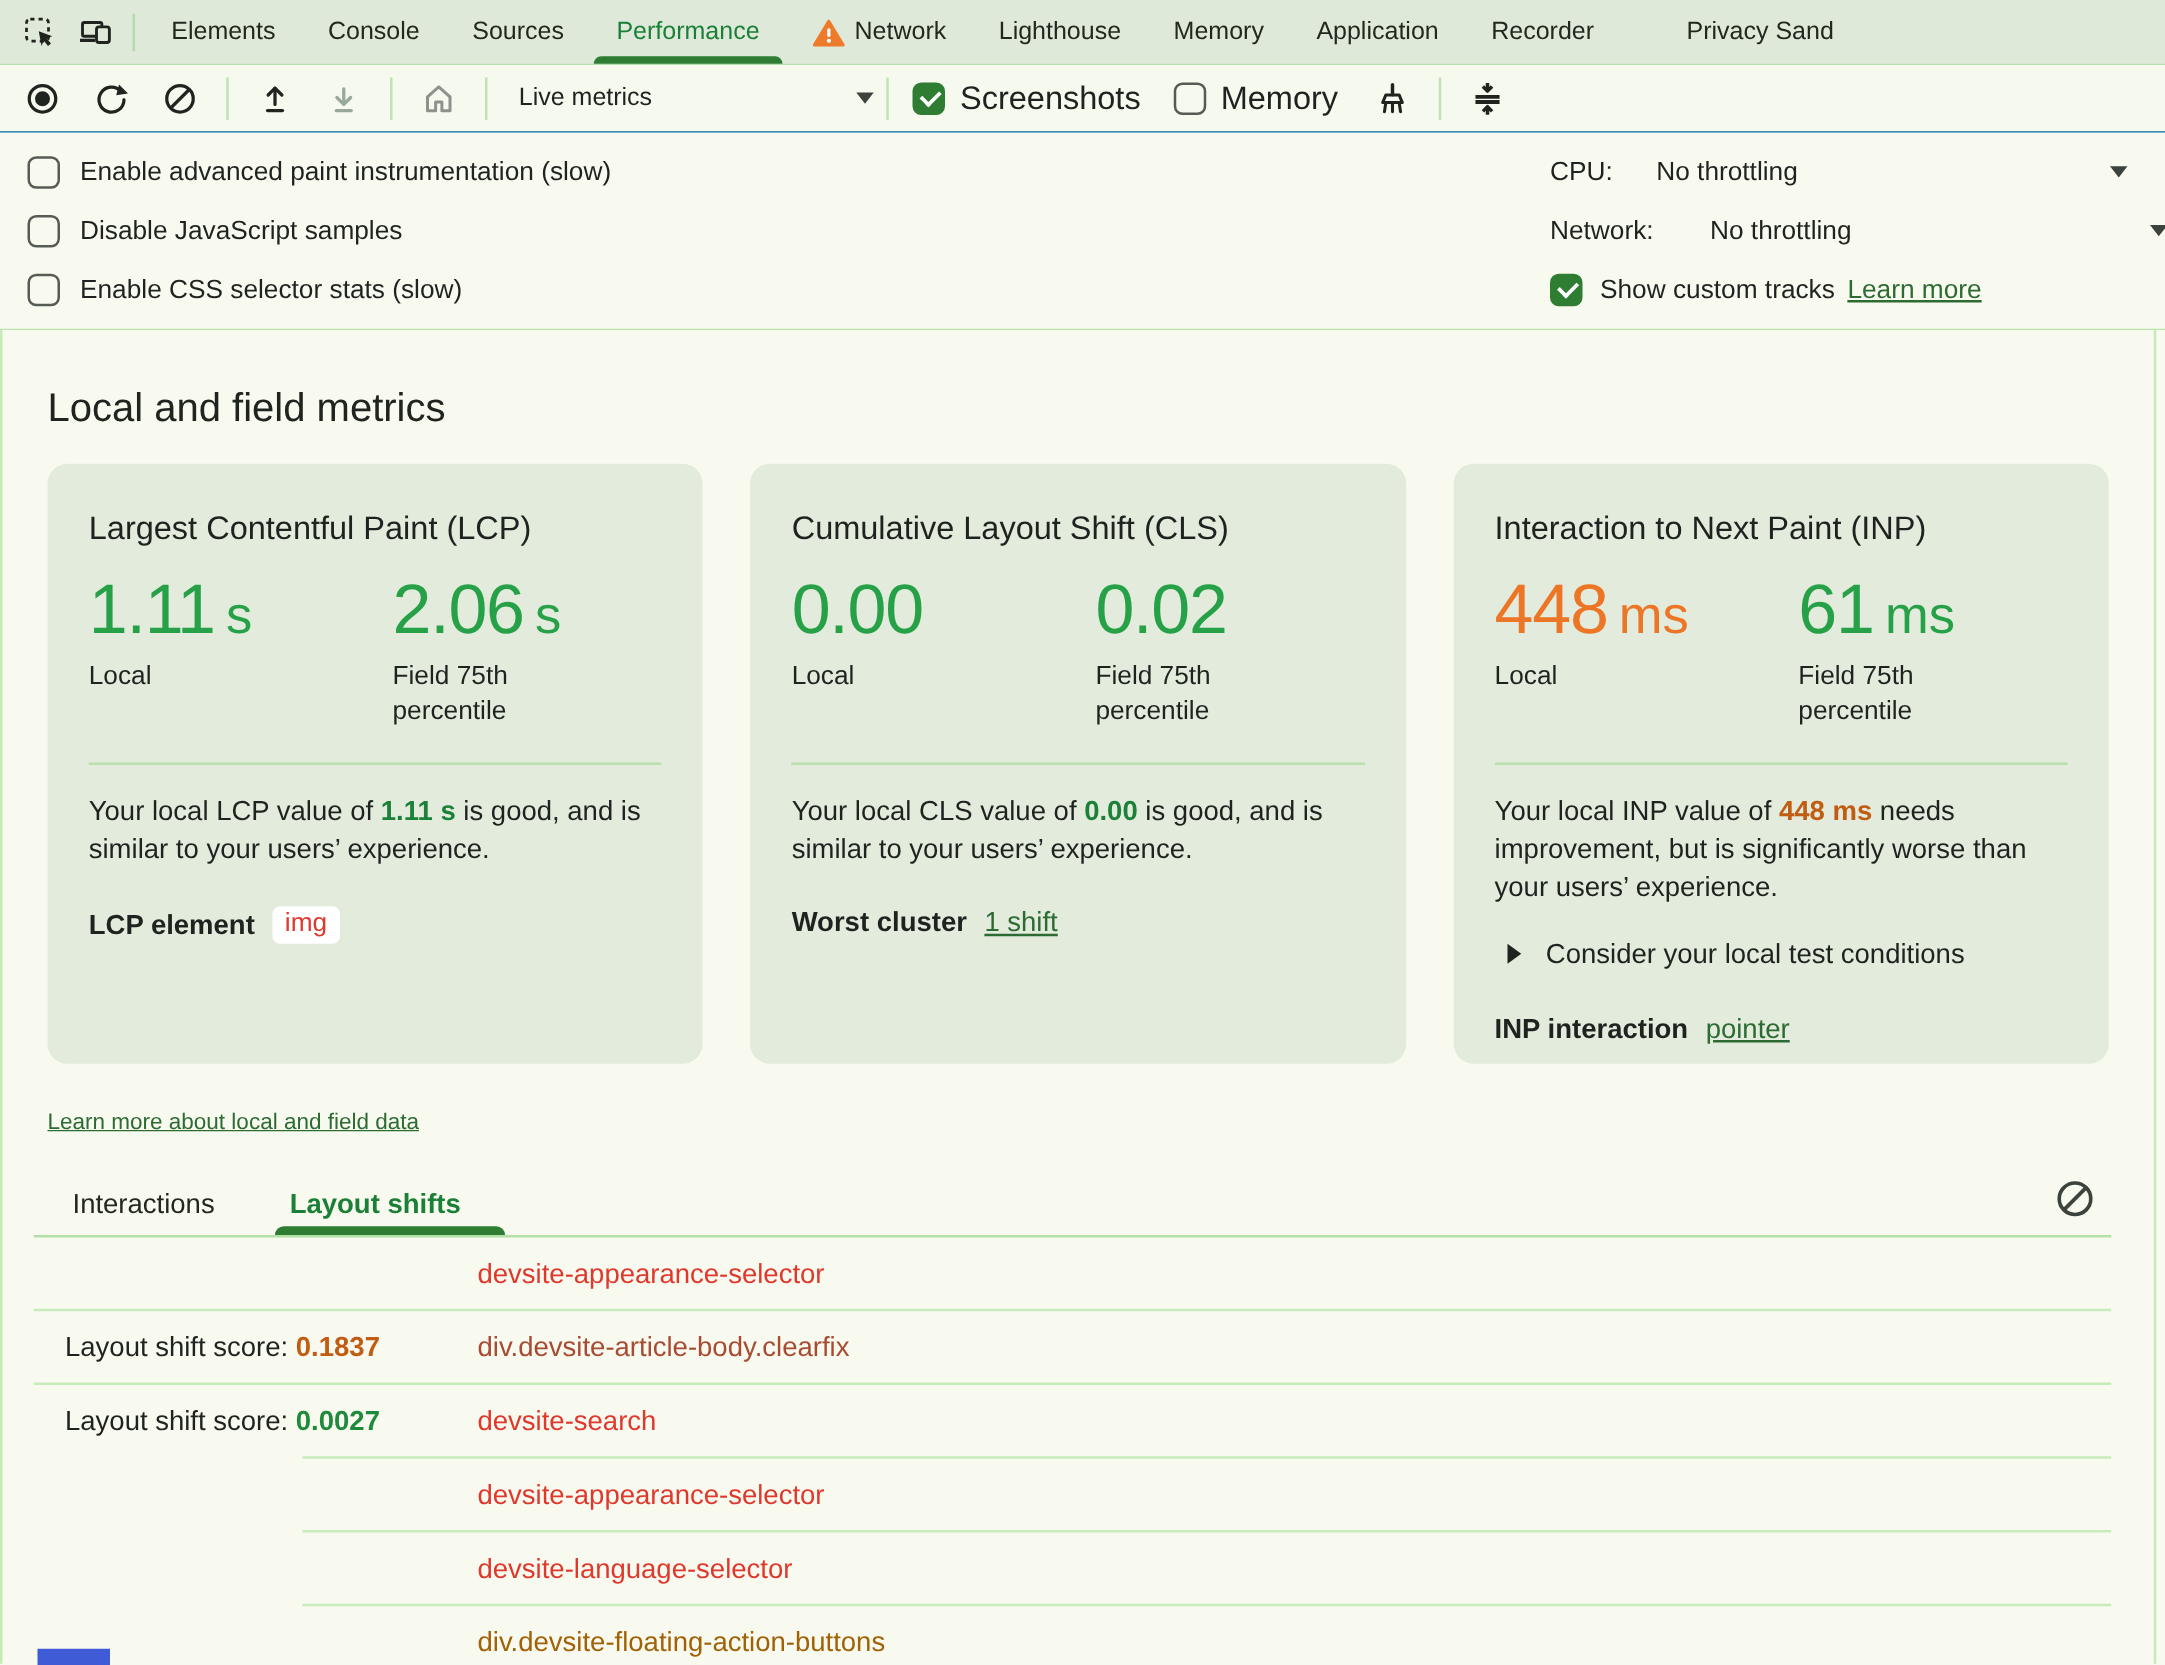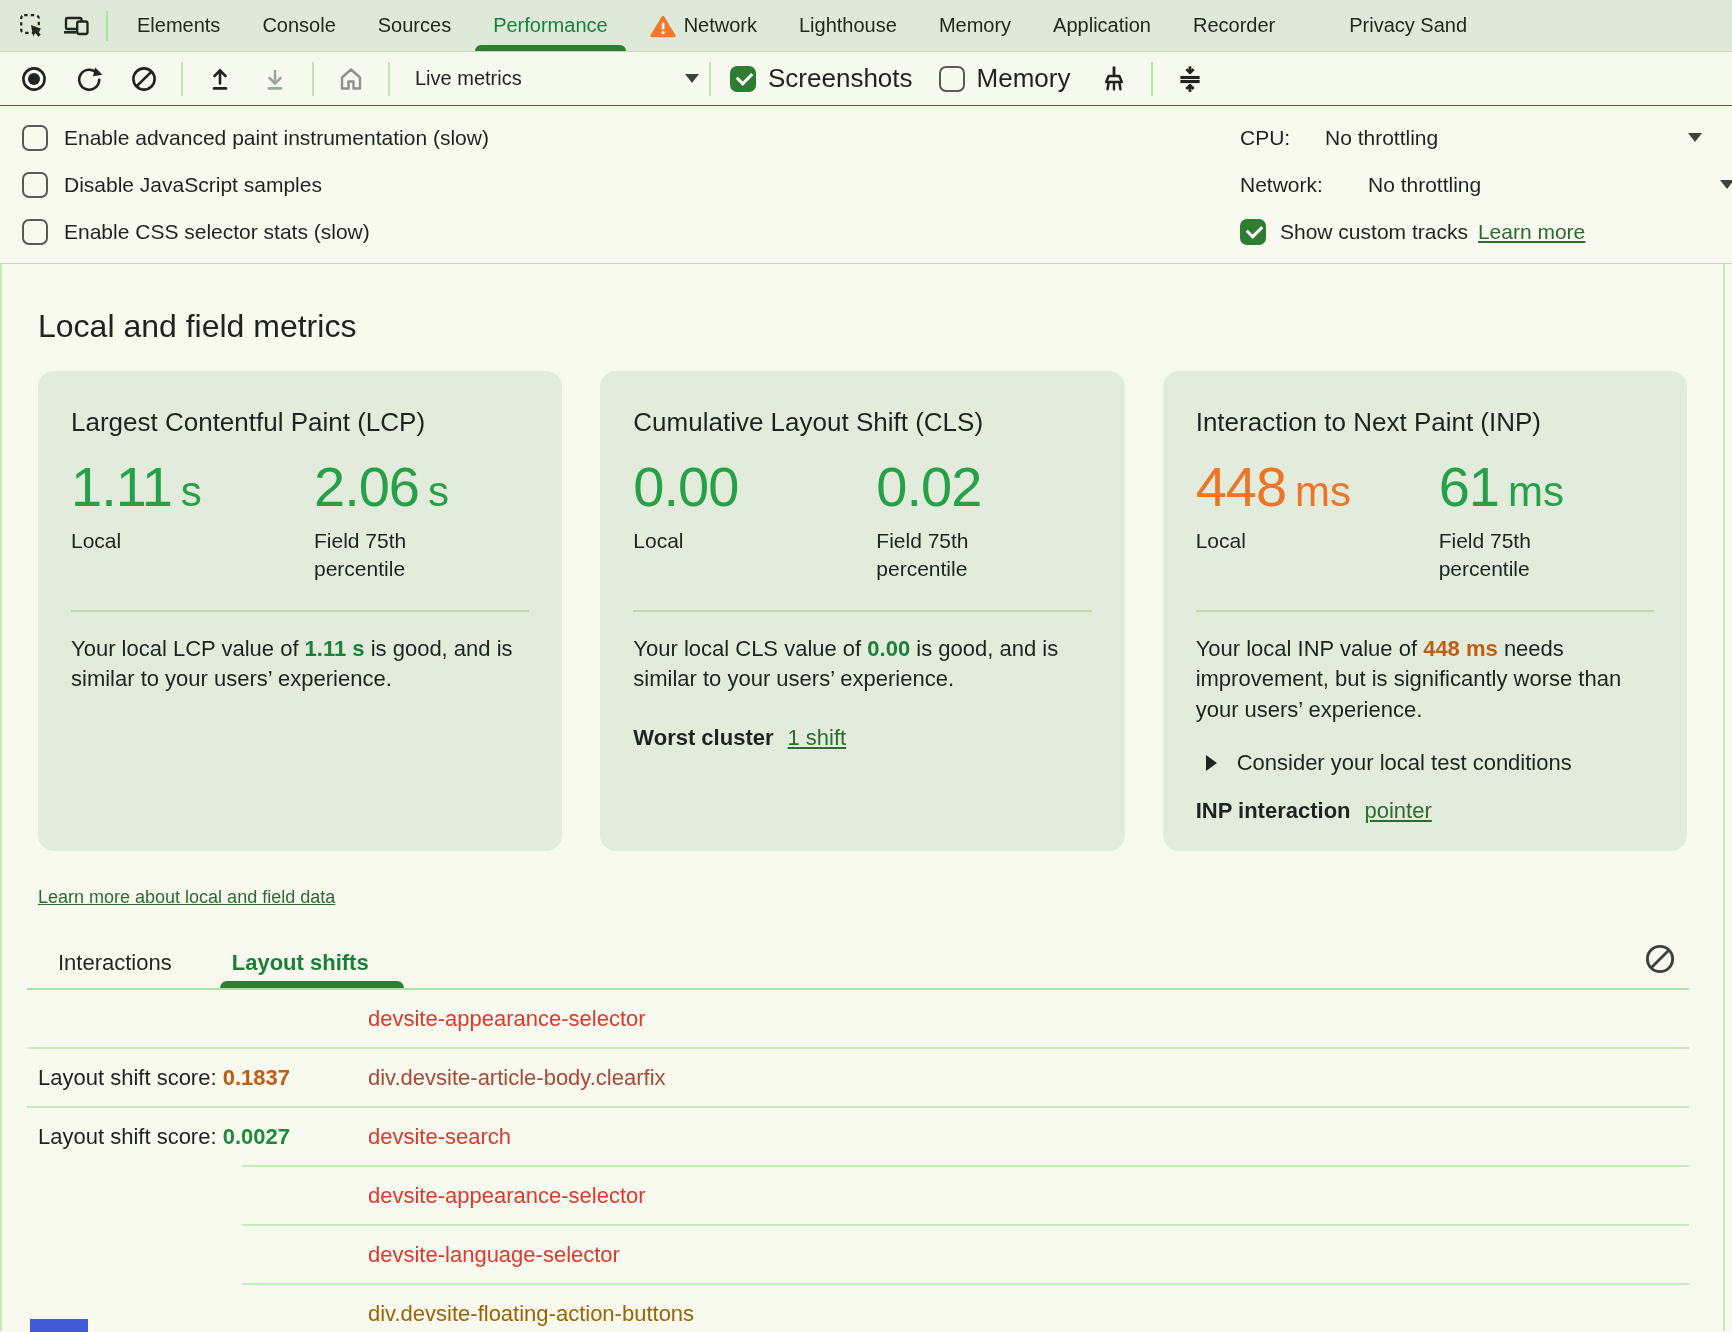--- a/index.html
+++ b/index.html
@@ -91,35 +91,35 @@
   .chip {
     background:#fff; color:#df382d; border-radius:6px; padding:2px 10px 4px;
     font-size:21px; cursor:pointer;
   }
   .extra .glink { font-size:22px; }
   .disclosure { margin-top:24px; display:flex; align-items:center; font-size:22px; padding-left:10px; cursor:pointer; }
   .tri {
     width:0; height:0; border-top:8px solid transparent; border-bottom:8px solid transparent;
     border-left:11px solid #20241f; margin-right:20px;
   }
-  .extra.inp { margin-top:22px; }
+  .extra.inp { margin-top:34px; }
   .learn-more { display:inline-block; margin:36px 0 0 36px; font-size:18px; }
   
   .log { margin-top:38px; }
   .log-header { position:relative; padding-left:56px; display:flex; align-items:center; height:34px; }
   .log-tab { font-size:22px; cursor:pointer; color:#23281f; font-weight:500; }
   .log-tab.first { margin-right:60px; }
   .log-tab.active { color:#1a7f37; font-weight:600; }
   .log-clear { position:absolute; right:46px; top:-4px; cursor:pointer; }
   .log-tabline { position:relative; margin:8px 34px 0 25px; border-top:2px solid #b2e0a6; }
   .active-bar {
     position:absolute; left:193px; top:-9px; width:184px; height:7px;
     background:#2e7d32; border-radius:7px 7px 0 0;
   }
-  .log-row { height:57px; display:flex; align-items:center; padding-left:36px; font-size:22px; }
+  .log-row { height:57px; display:flex; align-items:center; padding-left:50px; font-size:22px; }
   .score-cell { width:330px; flex:none; }
   .node-link { cursor:pointer; }
   .log-sep { border-top:2px solid #c6ecbc; margin-right:34px; }
   .log-sep.full { margin-left:25px; }
   .log-sep.indent { margin-left:240px; }
   .blue-strip { position:absolute; left:30px; top:1319px; width:58px; height:13px; background:#3f5bd6; }
   svg { display:block; }
 </style>
 </head>
 <body>
@@ -298,20 +298,24 @@
           <div class="big" style="color: rgb(39, 161, 72);"><span>1.11</span><span class="unit">s</span></div>
           <div class="vlabel">Local</div>
         </div>
         <div class="vcol field">
           <div class="big" style="color: rgb(39, 161, 72);"><span>2.06</span><span class="unit">s</span></div>
           <div class="vlabel">Field 75th percentile</div>
         </div>
       </div>
       <div class="divider"></div>
       <p class="desc"><span>Your local LCP value of </span><span class="desc-val" style="color: rgb(27, 128, 56);">1.11 s</span><span> is good, and is similar to your users’ experience.</span></p>
+      <div class="extra">
+        <span class="extra-label">LCP element</span>
+        <span class="chip">img</span>
+      </div>
     </div>
 
     <div class="card">
       <div class="card-title">Cumulative Layout Shift (CLS)</div>
       <div class="vals">
         <div class="vcol">
           <div class="big" style="color: rgb(39, 161, 72);"><span>0.00</span><span class="unit"></span></div>
           <div class="vlabel">Local</div>
         </div>
         <div class="vcol field">

